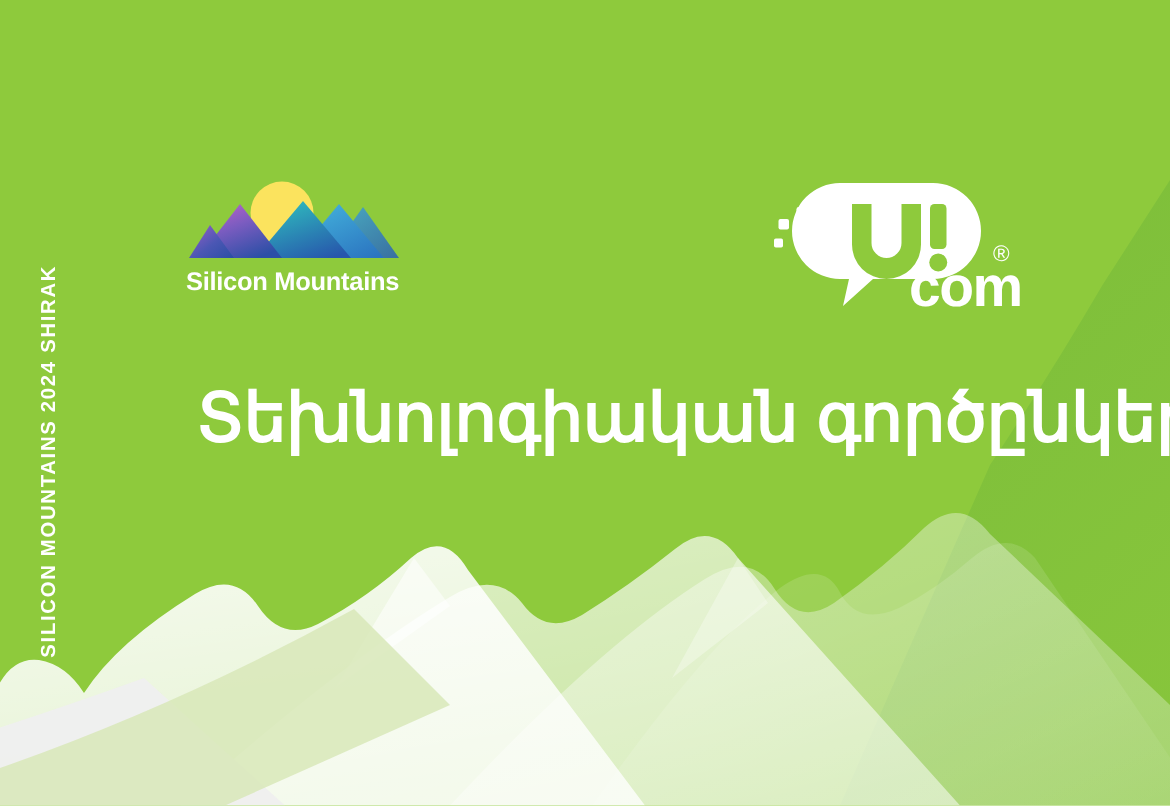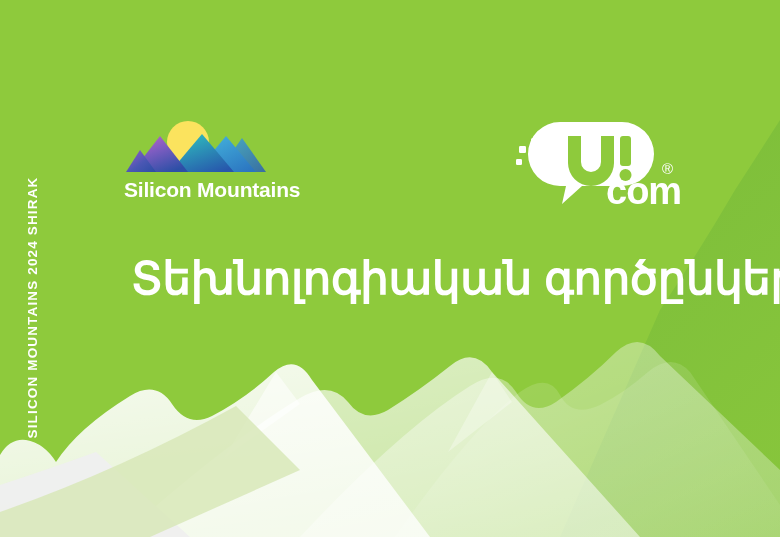--- a/index.html
+++ b/index.html
@@ -58,21 +58,21 @@
   #sm-logo .mark {
     display: block;
     width: 140px;
     height: 58px;
     margin-left: 2px;
   }
   #sm-logo .wordmark {
     display: block;
     margin-top: 4px;
     color: #ffffff;
-    font-size: 21px;
+    font-size: 17px;
     font-weight: 700;
     letter-spacing: -0.2px;
     white-space: nowrap;
   }
 
   
   #ucom-logo {
     position: absolute;
     left: 510px;
     top: 112px;

